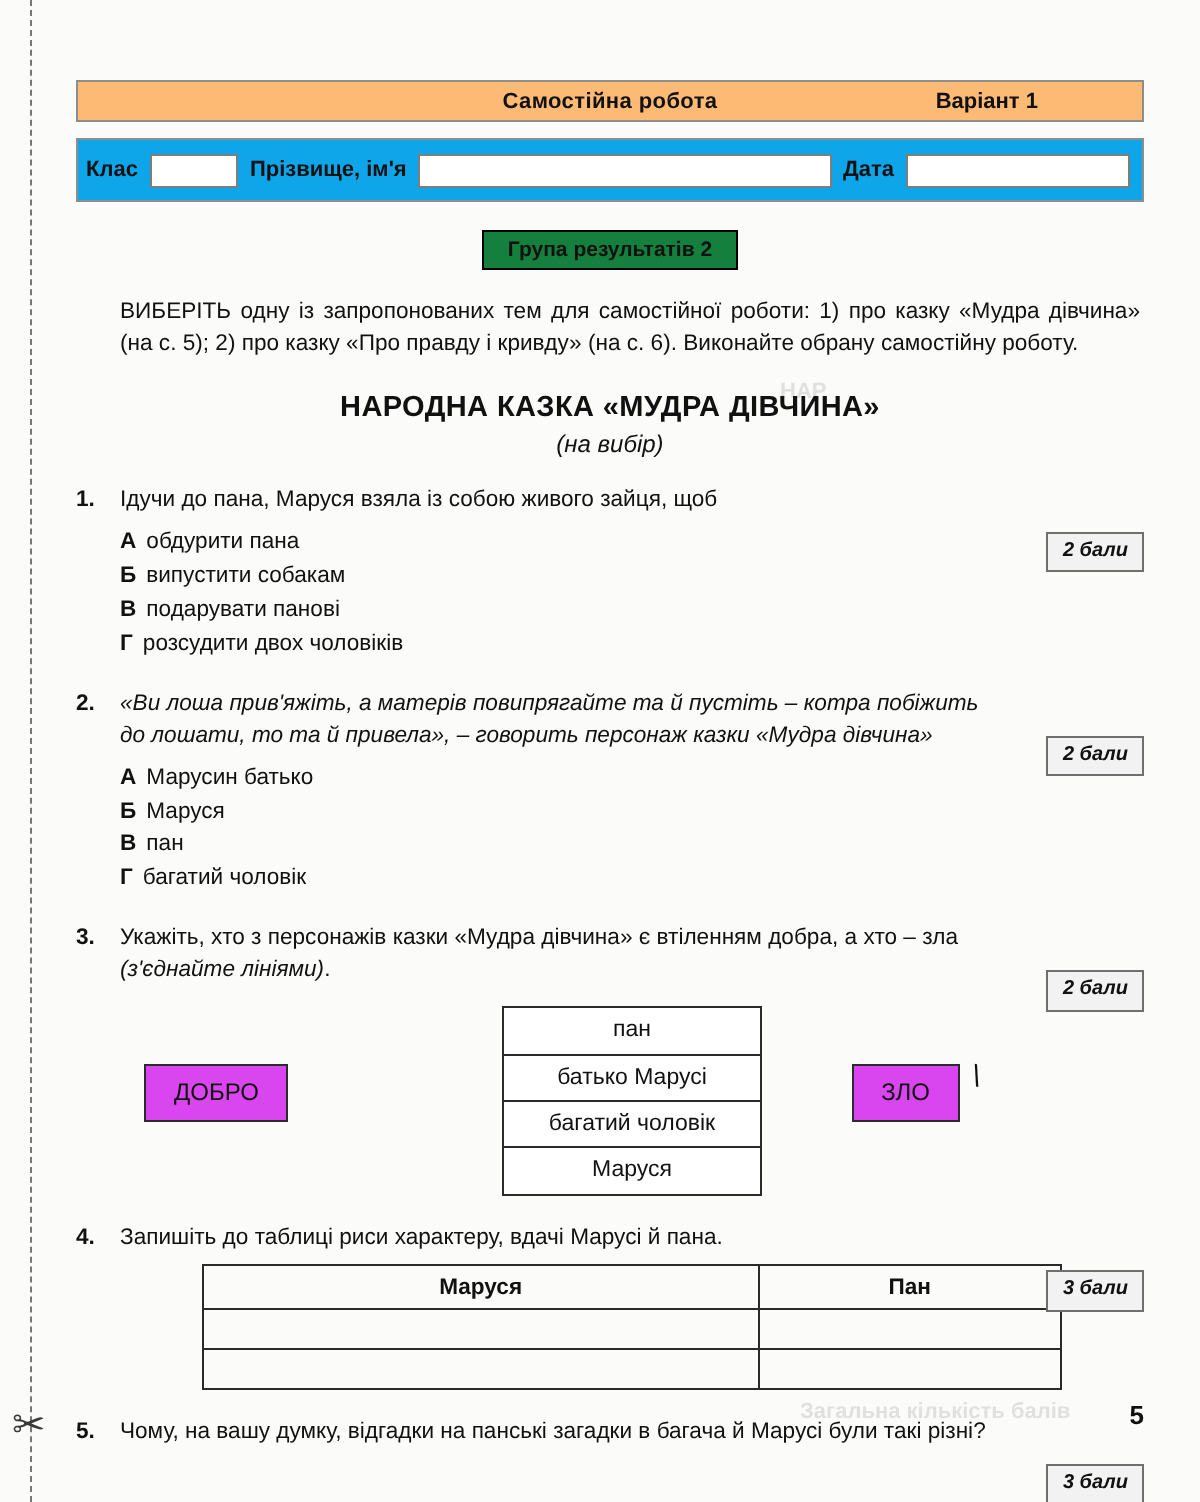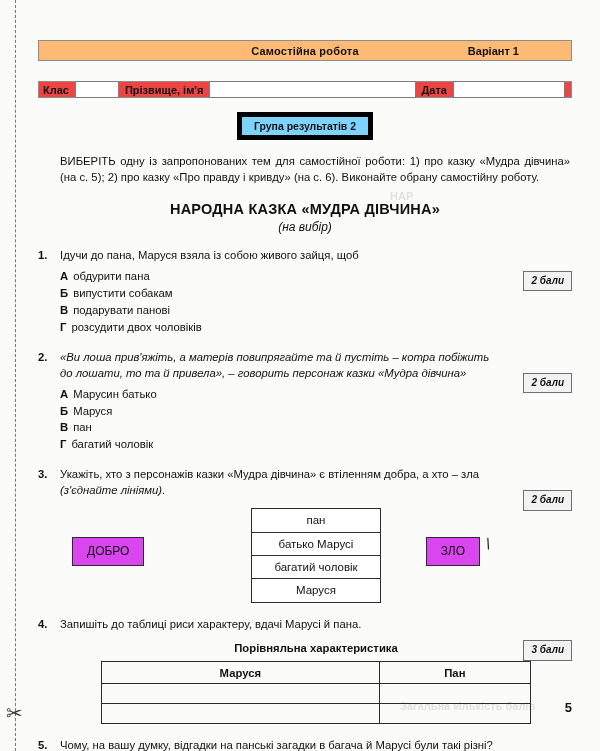--- a/index.html
+++ b/index.html
@@ -60,23 +60,23 @@
     left: 0; right: 0;
     text-align: center;
     letter-spacing: .2px;
   }
   .hdr-variant {
     position: absolute;
     right: 52px;
     font-weight: bold;
   }
   .hdr-row2 {
-    margin-top: 20px;
-    height: 17px;
-    background: #ef4444;
+    margin-top: 8px;
+    height: 32px;
+    background: #0ea5e9;
     border: 1px solid #8d8d8d;
     display: flex;
     align-items: center;
     font-size: 11px;
     font-weight: bold;
     padding: 0 4px;
     box-sizing: border-box;
   }
   .fieldlabel { white-space: nowrap; }
   .wbox {
@@ -91,22 +91,22 @@
 
   
   .group-wrap {
     margin-top: 14px;
     display: flex;
     justify-content: center;
   }
   .group-label {
     font-size: 10.5px;
     font-weight: bold;
-    background: #7dd3fc;
-    border: 5px solid #000000;
+    background: #15803d;
+    border: 1px solid #000000;
     padding: 3px 12px;
   }
 
   .intro {
     margin-top: 13px;
     font-size: 11.3px;
     line-height: 1.45;
     text-align: justify;
     padding: 0 2px 0 22px;
   }
@@ -347,21 +347,20 @@
         <div class="side-box right">ЗЛО</div>
         <div class="slash">\</div>
       </div>
     </div>
 
     <div class="q">
       <span class="q-num">4.</span>
       <span class="points">3 бали</span>
       <div class="q-text">Запишіть до таблиці риси характеру, вдачі Марусі й пана.</div>
 
-      <div class="table-title">Порівняльна характеристика</div>
       <table class="cmp">
         <tbody>
             <tr>
           <th>Маруся</th>
           <th>Пан</th>
         </tr>
         <tr>
           <td></td>
           <td></td>
         </tr>

